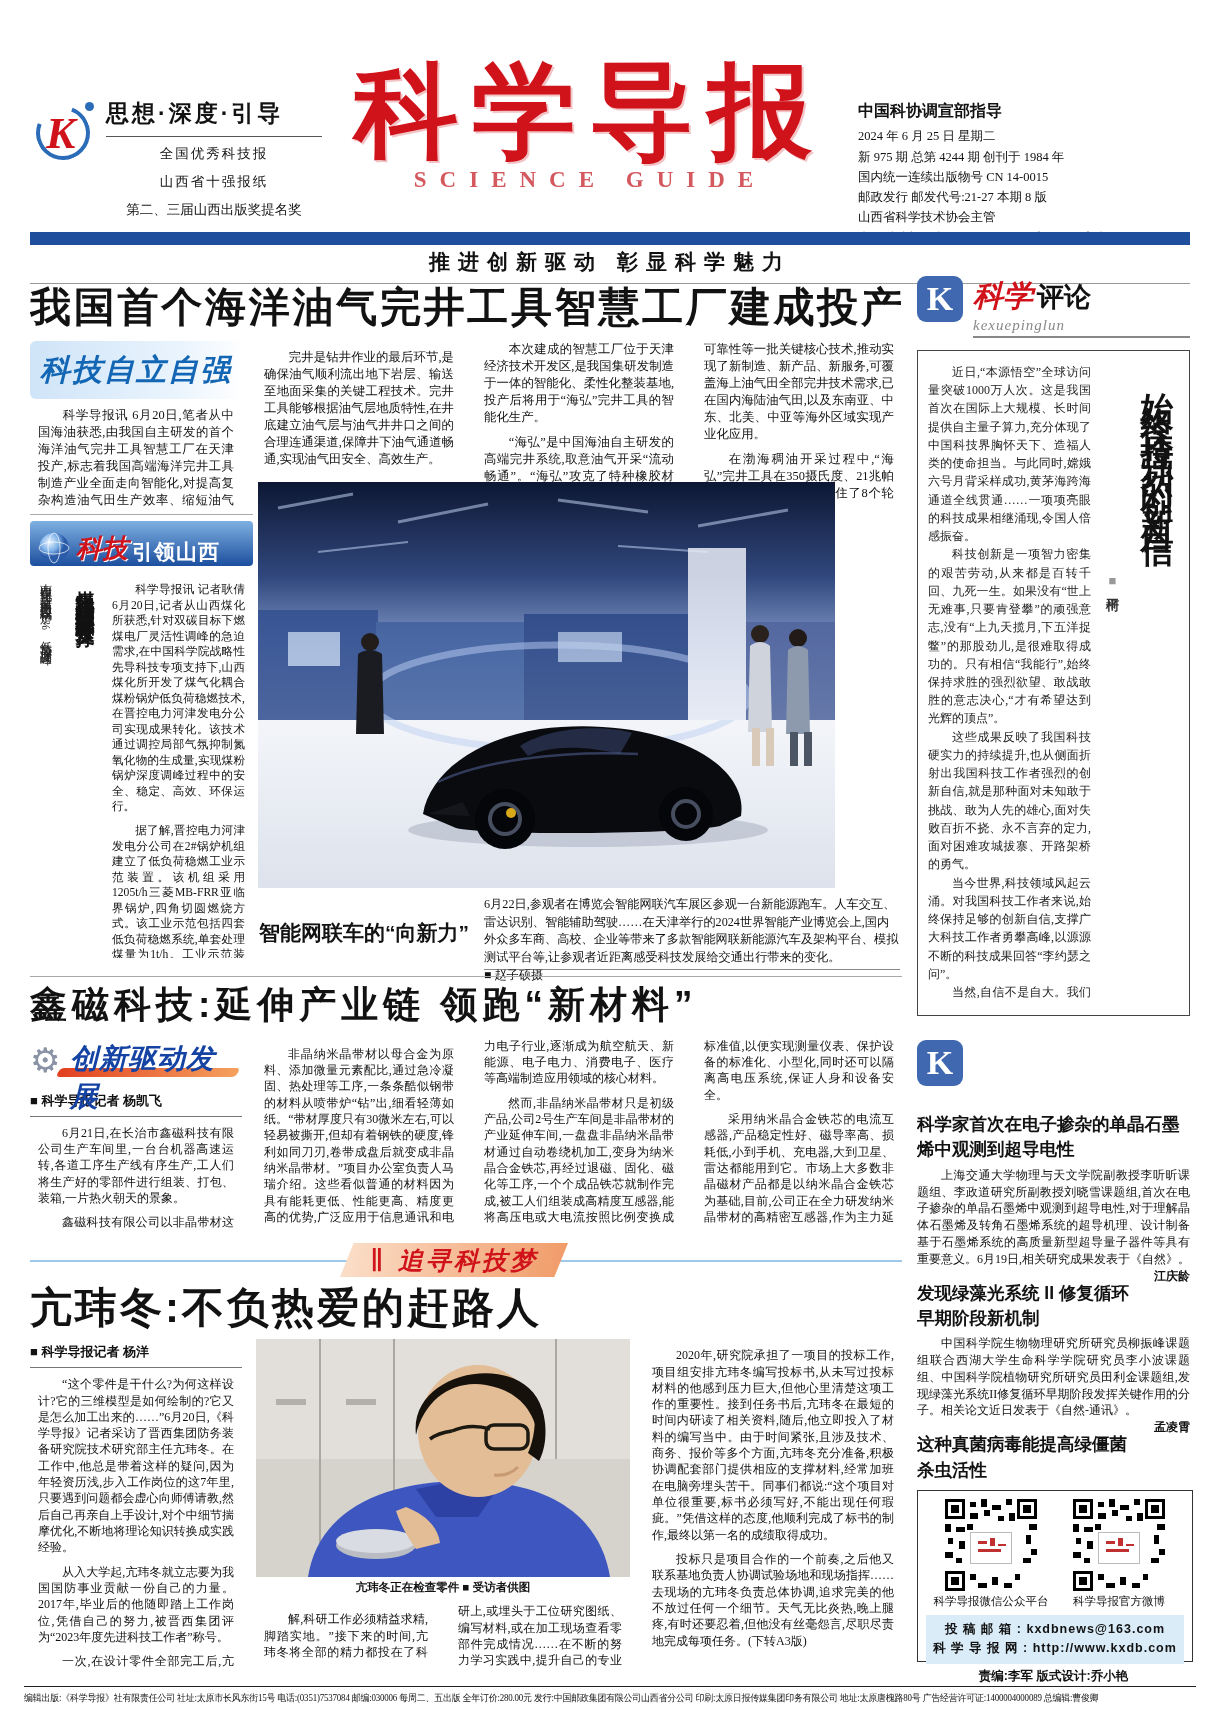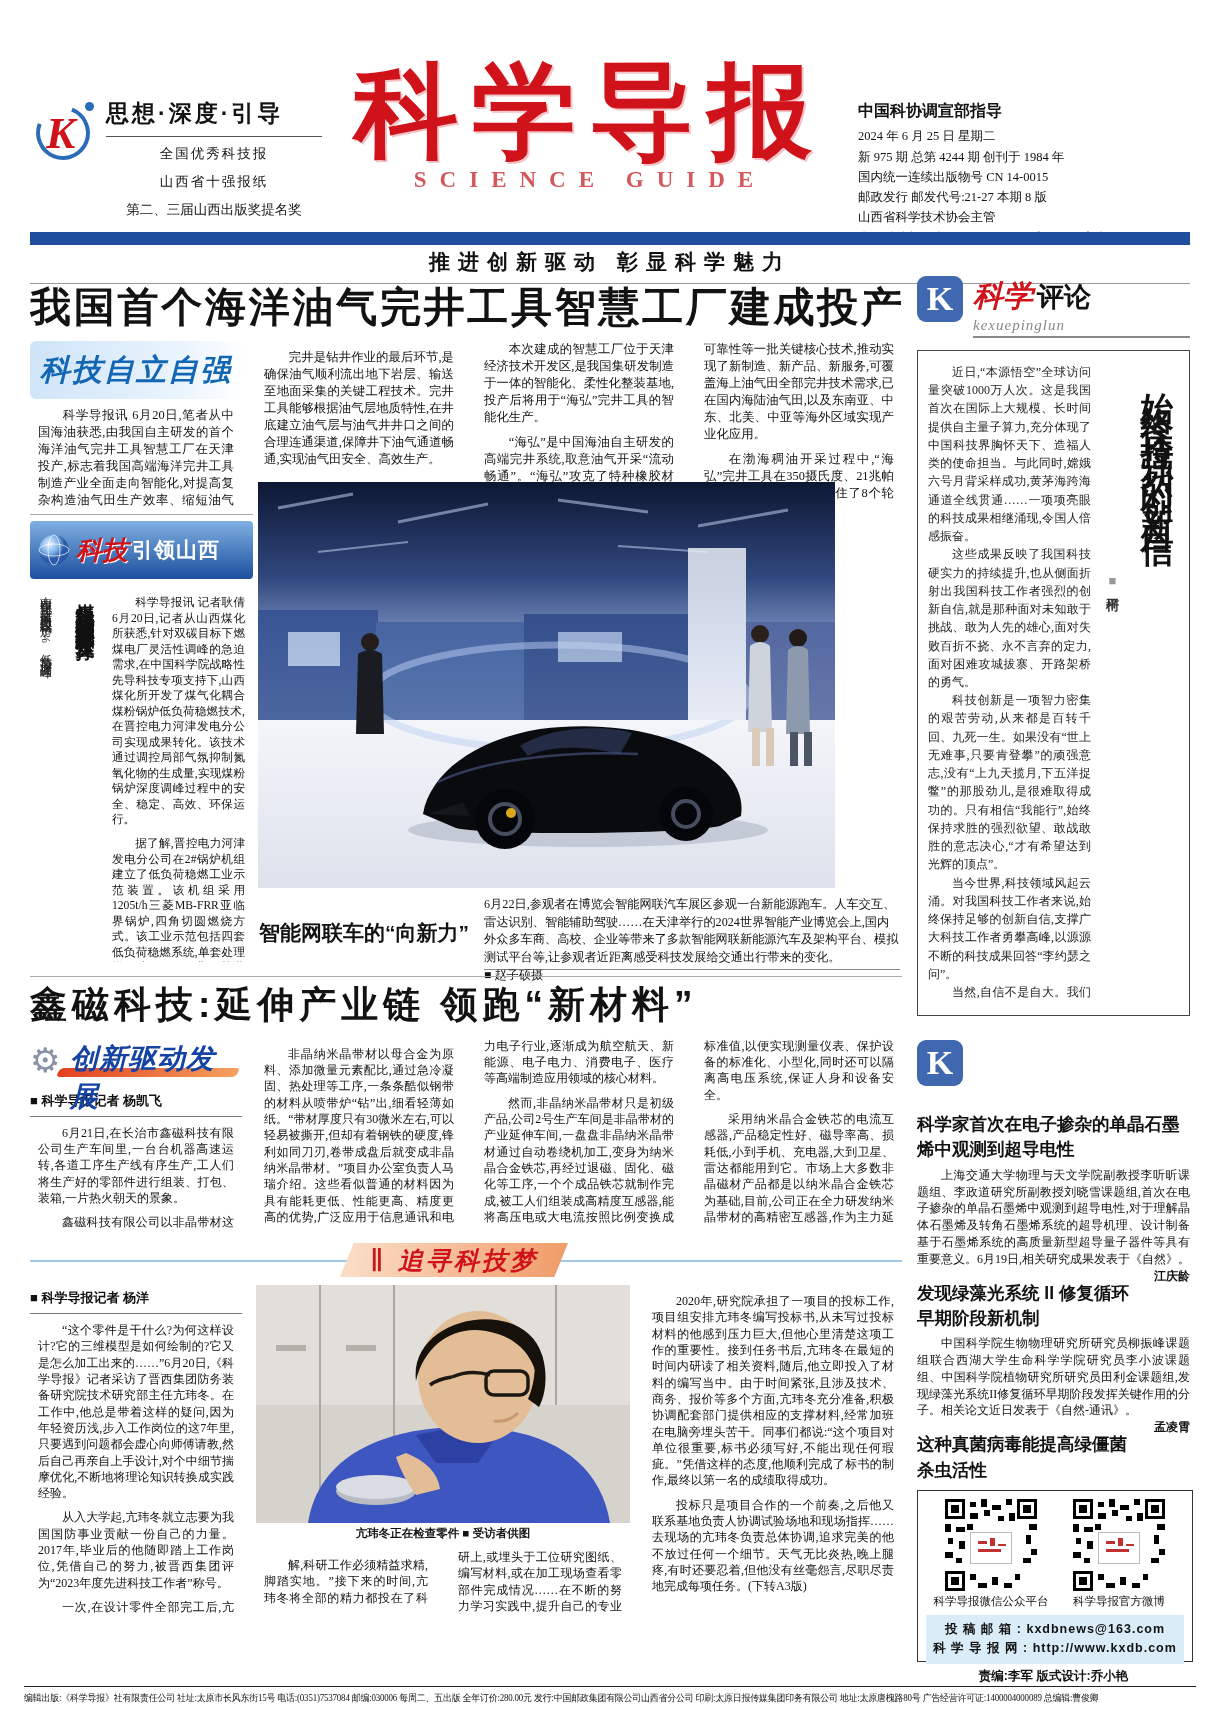--- a/index.html
+++ b/index.html
@@ -29,21 +29,21 @@
 
 #article1{top:284px;left:30px;width:872px;height:226px;overflow:hidden}
 #article1 h1{font:900 41px/1.15 "Liberation Sans",sans-serif;text-align:justify;text-align-last:justify;margin-bottom:10px}
 .a1-body{display:flex;gap:14px;height:168px;overflow:hidden}
 .a1-col1{width:212px;flex:0 0 212px}
 .badge-zlzq{height:58px;display:flex;align-items:center;justify-content:center;background:linear-gradient(95deg,#cfe4f8 0%,#eaf4fd 70%,#ffffff 100%);color:#1266b4;font:900 italic 30px "Liberation Sans",sans-serif;letter-spacing:2px;border-radius:6px;margin-bottom:8px}
 .a1-col1 p,.a1-cols p{font-size:12.4px;line-height:1.37}
 .a1-cols{flex:1;column-count:3;column-gap:14px}
 
 #coal{top:514px;left:30px;width:223px;height:448px;border-top:1px solid #aaa;padding-top:6px;overflow:hidden}
-.coal-banner{height:58px;border-radius:4px;background:linear-gradient(180deg,#7fb0e2,#1c4f9e);display:flex;align-items:center;gap:4px;padding:0 6px;margin-bottom:8px}
+.coal-banner{height:45px;border-radius:4px;background:linear-gradient(180deg,#7fb0e2,#1c4f9e);display:flex;align-items:flex-end;gap:4px;padding:0 6px;margin-bottom:8px}
 .coal-banner .kj{font:900 italic 26px "DejaVu Serif",serif;color:#d0121b;text-shadow:1px 1px 0 #fff}
 .coal-banner .yl{font:900 21px "Liberation Sans",sans-serif;color:#fff;letter-spacing:1px}
 .coal-content{display:flex;height:384px;overflow:hidden}
 .vtext{writing-mode:vertical-rl}
 .v-subtitle{width:24px;font-size:12px;color:#222;letter-spacing:2px}
 .v-headline{width:44px;font:900 19px "Liberation Sans",sans-serif;letter-spacing:2px;padding-top:2px}
 .coal-body{flex:1;padding-left:6px}
 .coal-body p{font-size:11.6px;line-height:1.34}
 
 #expo-photo{top:482px;left:258px;width:577px;height:406px}
@@ -328,20 +328,21 @@
       </div>
     </div>
   </section>
 
   <div class="abs" id="dream">
     <div class="line"></div>
     <div class="band">∥ 追寻科技梦</div>
   </div>
 
   <section class="abs" id="kang">
+    <h2>亢玮冬:不负热爱的赶路人</h2>
     <div class="kang-grid">
       <div class="kang-col1">
         <div class="byline">■ 科学导报记者 杨洋</div>
         <p class="np">“这个零件是干什么?为何这样设计?它的三维模型是如何绘制的?它又是怎么加工出来的……”6月20日,《科学导报》记者采访了晋西集团防务装备研究院技术研究部主任亢玮冬。在工作中,他总是带着这样的疑问,因为年轻资历浅,步入工作岗位的这7年里,只要遇到问题都会虚心向师傅请教,然后自己再亲自上手设计,对个中细节揣摩优化,不断地将理论知识转换成实践经验。</p>
         <p class="np">从入大学起,亢玮冬就立志要为我国国防事业贡献一份自己的力量。2017年,毕业后的他随即踏上工作岗位,凭借自己的努力,被晋西集团评为“2023年度先进科技工作者”称号。</p>
         <p class="np">一次,在设计零件全部完工后,亢玮冬需要在试制车间组织对产品进行装配,为了圆满完成任务,他提前准备零部件入场的时间和顺序,既减少了工作人员的操作压力,又提高了产品装配效率和装配安全性。亢玮冬说:“那次的工作经历让我对零部件装配工作有了深入的理</p>
       </div>
       <figure class="kang-photo">
         <svg viewBox="0 0 374 238" preserveAspectRatio="none">
           <rect width="374" height="238" fill="#d6d3cd"></rect>
@@ -390,22 +391,22 @@
         <span class="red-script">科学</span>
         <span class="black-word">评论</span>
       </div>
       <div class="pinyin">kexuepinglun</div>
     </div>
   </div>
 
   <div class="abs" id="comment-box">
     <div class="comment-text">
       <p>近日,“本源悟空”全球访问量突破1000万人次。这是我国首次在国际上大规模、长时间提供自主量子算力,充分体现了中国科技界胸怀天下、造福人类的使命担当。与此同时,嫦娥六号月背采样成功,黄茅海跨海通道全线贯通……一项项亮眼的科技成果相继涌现,令国人倍感振奋。</p>
+      <p>科技创新是一项智力密集的艰苦劳动,从来都是百转千回、九死一生。如果没有“世上无难事,只要肯登攀”的顽强意志,没有“上九天揽月,下五洋捉鳖”的那股劲儿,是很难取得成功的。只有相信“我能行”,始终保持求胜的强烈欲望、敢战敢胜的意志决心,“才有希望达到光辉的顶点”。</p>
       <p>这些成果反映了我国科技硬实力的持续提升,也从侧面折射出我国科技工作者强烈的创新自信,就是那种面对未知敢于挑战、敢为人先的雄心,面对失败百折不挠、永不言弃的定力,面对困难攻城拔寨、开路架桥的勇气。</p>
-      <p>科技创新是一项智力密集的艰苦劳动,从来都是百转千回、九死一生。如果没有“世上无难事,只要肯登攀”的顽强意志,没有“上九天揽月,下五洋捉鳖”的那股劲儿,是很难取得成功的。只有相信“我能行”,始终保持求胜的强烈欲望、敢战敢胜的意志决心,“才有希望达到光辉的顶点”。</p>
       <p>当今世界,科技领域风起云涌。对我国科技工作者来说,始终保持足够的创新自信,支撑广大科技工作者勇攀高峰,以源源不断的科技成果回答“李约瑟之问”。</p>
       <p>当然,自信不是自大。我们既不能妄自菲薄而丢掉前行的动力,也不能妄自尊大而缺少虚心。只要我们始终保持强烈的创新自信,一步一个脚印地向前走,建设科技强国的目标就一定能实现!</p>
     </div>
     <div class="comment-author"><span class="sq">■</span><span>柯平</span></div>
     <div class="comment-title">始终保持强烈的创新自信</div>
   </div>
 
   <div class="abs side-badge" id="frontier-badge">
     <div class="klogo">K</div>
   </div>

